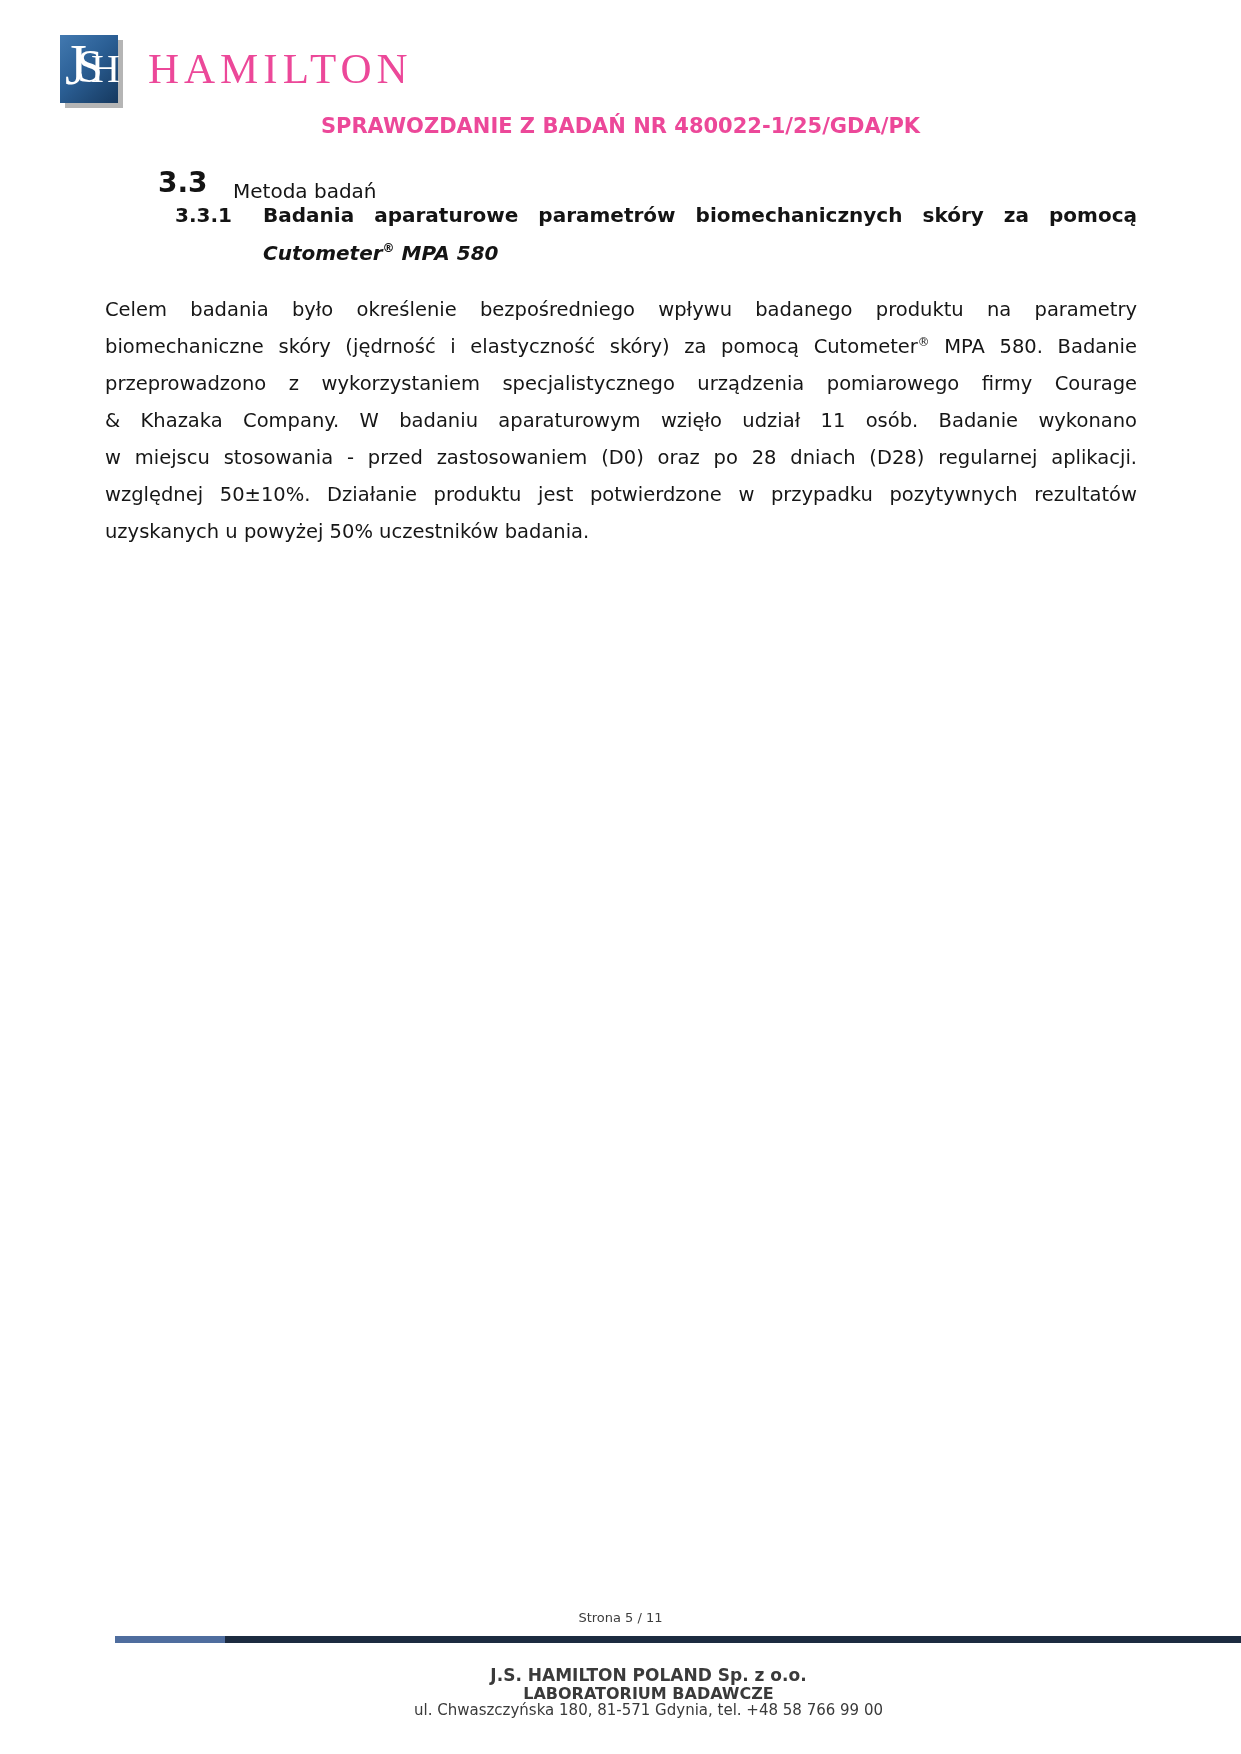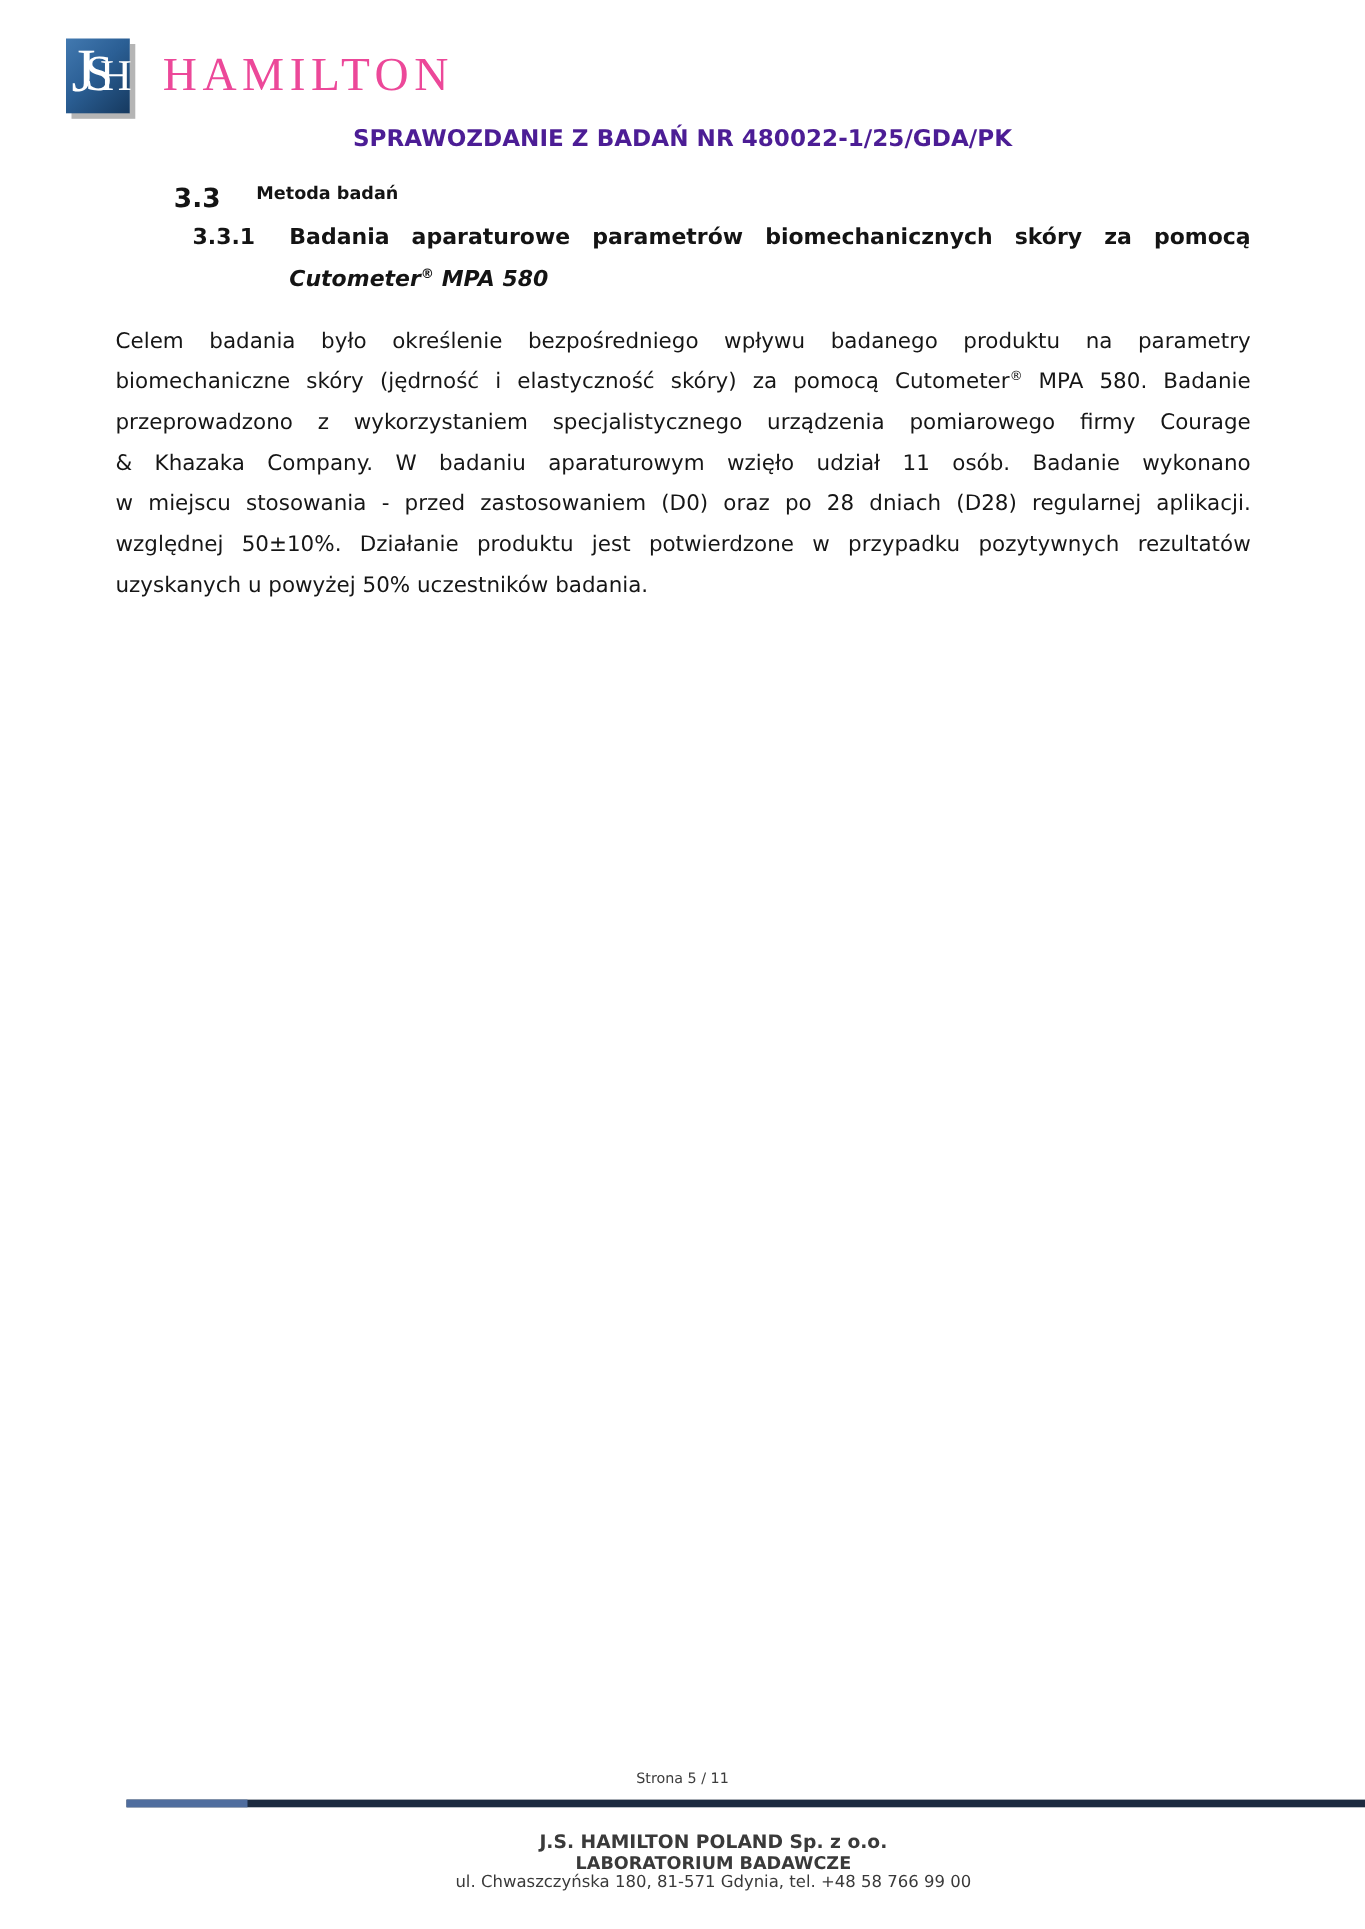--- a/index.html
+++ b/index.html
@@ -32,24 +32,24 @@
     font-family:"Liberation Serif", serif;
     font-size:43px;line-height:1;
     letter-spacing:5px;
     color:#ec4899;
   }
 
   
   .report-title{
     position:absolute;left:0;top:114px;width:1241px;
     text-align:center;
-    font-size:21px;font-weight:bold;color:#4c1d95;
+    font-size:21px;font-weight:bold;color:#ec4899;
   }
-  .h33-num{position:absolute;left:158px;top:166px;font-size:24px;font-weight:bold;}
-  .h33-label{position:absolute;left:233px;top:166px;font-size:16px;font-weight:bold;}
+  .h33-num{position:absolute;left:158px;top:166px;font-size:28px;font-weight:bold;}
+  .h33-label{position:absolute;left:233px;top:179px;font-size:20px;font-weight:normal;}
   .h331-num{position:absolute;left:175px;top:203px;font-size:20px;font-weight:bold;}
   .h331-line1{
     position:absolute;left:263px;top:203px;width:874px;
     font-size:20px;font-weight:bold;
     text-align:justify;text-align-last:justify;
   }
   .h331-line2{position:absolute;left:263px;top:241px;font-size:20px;font-weight:bold;font-style:italic;}
 
   
   .bodytext{

